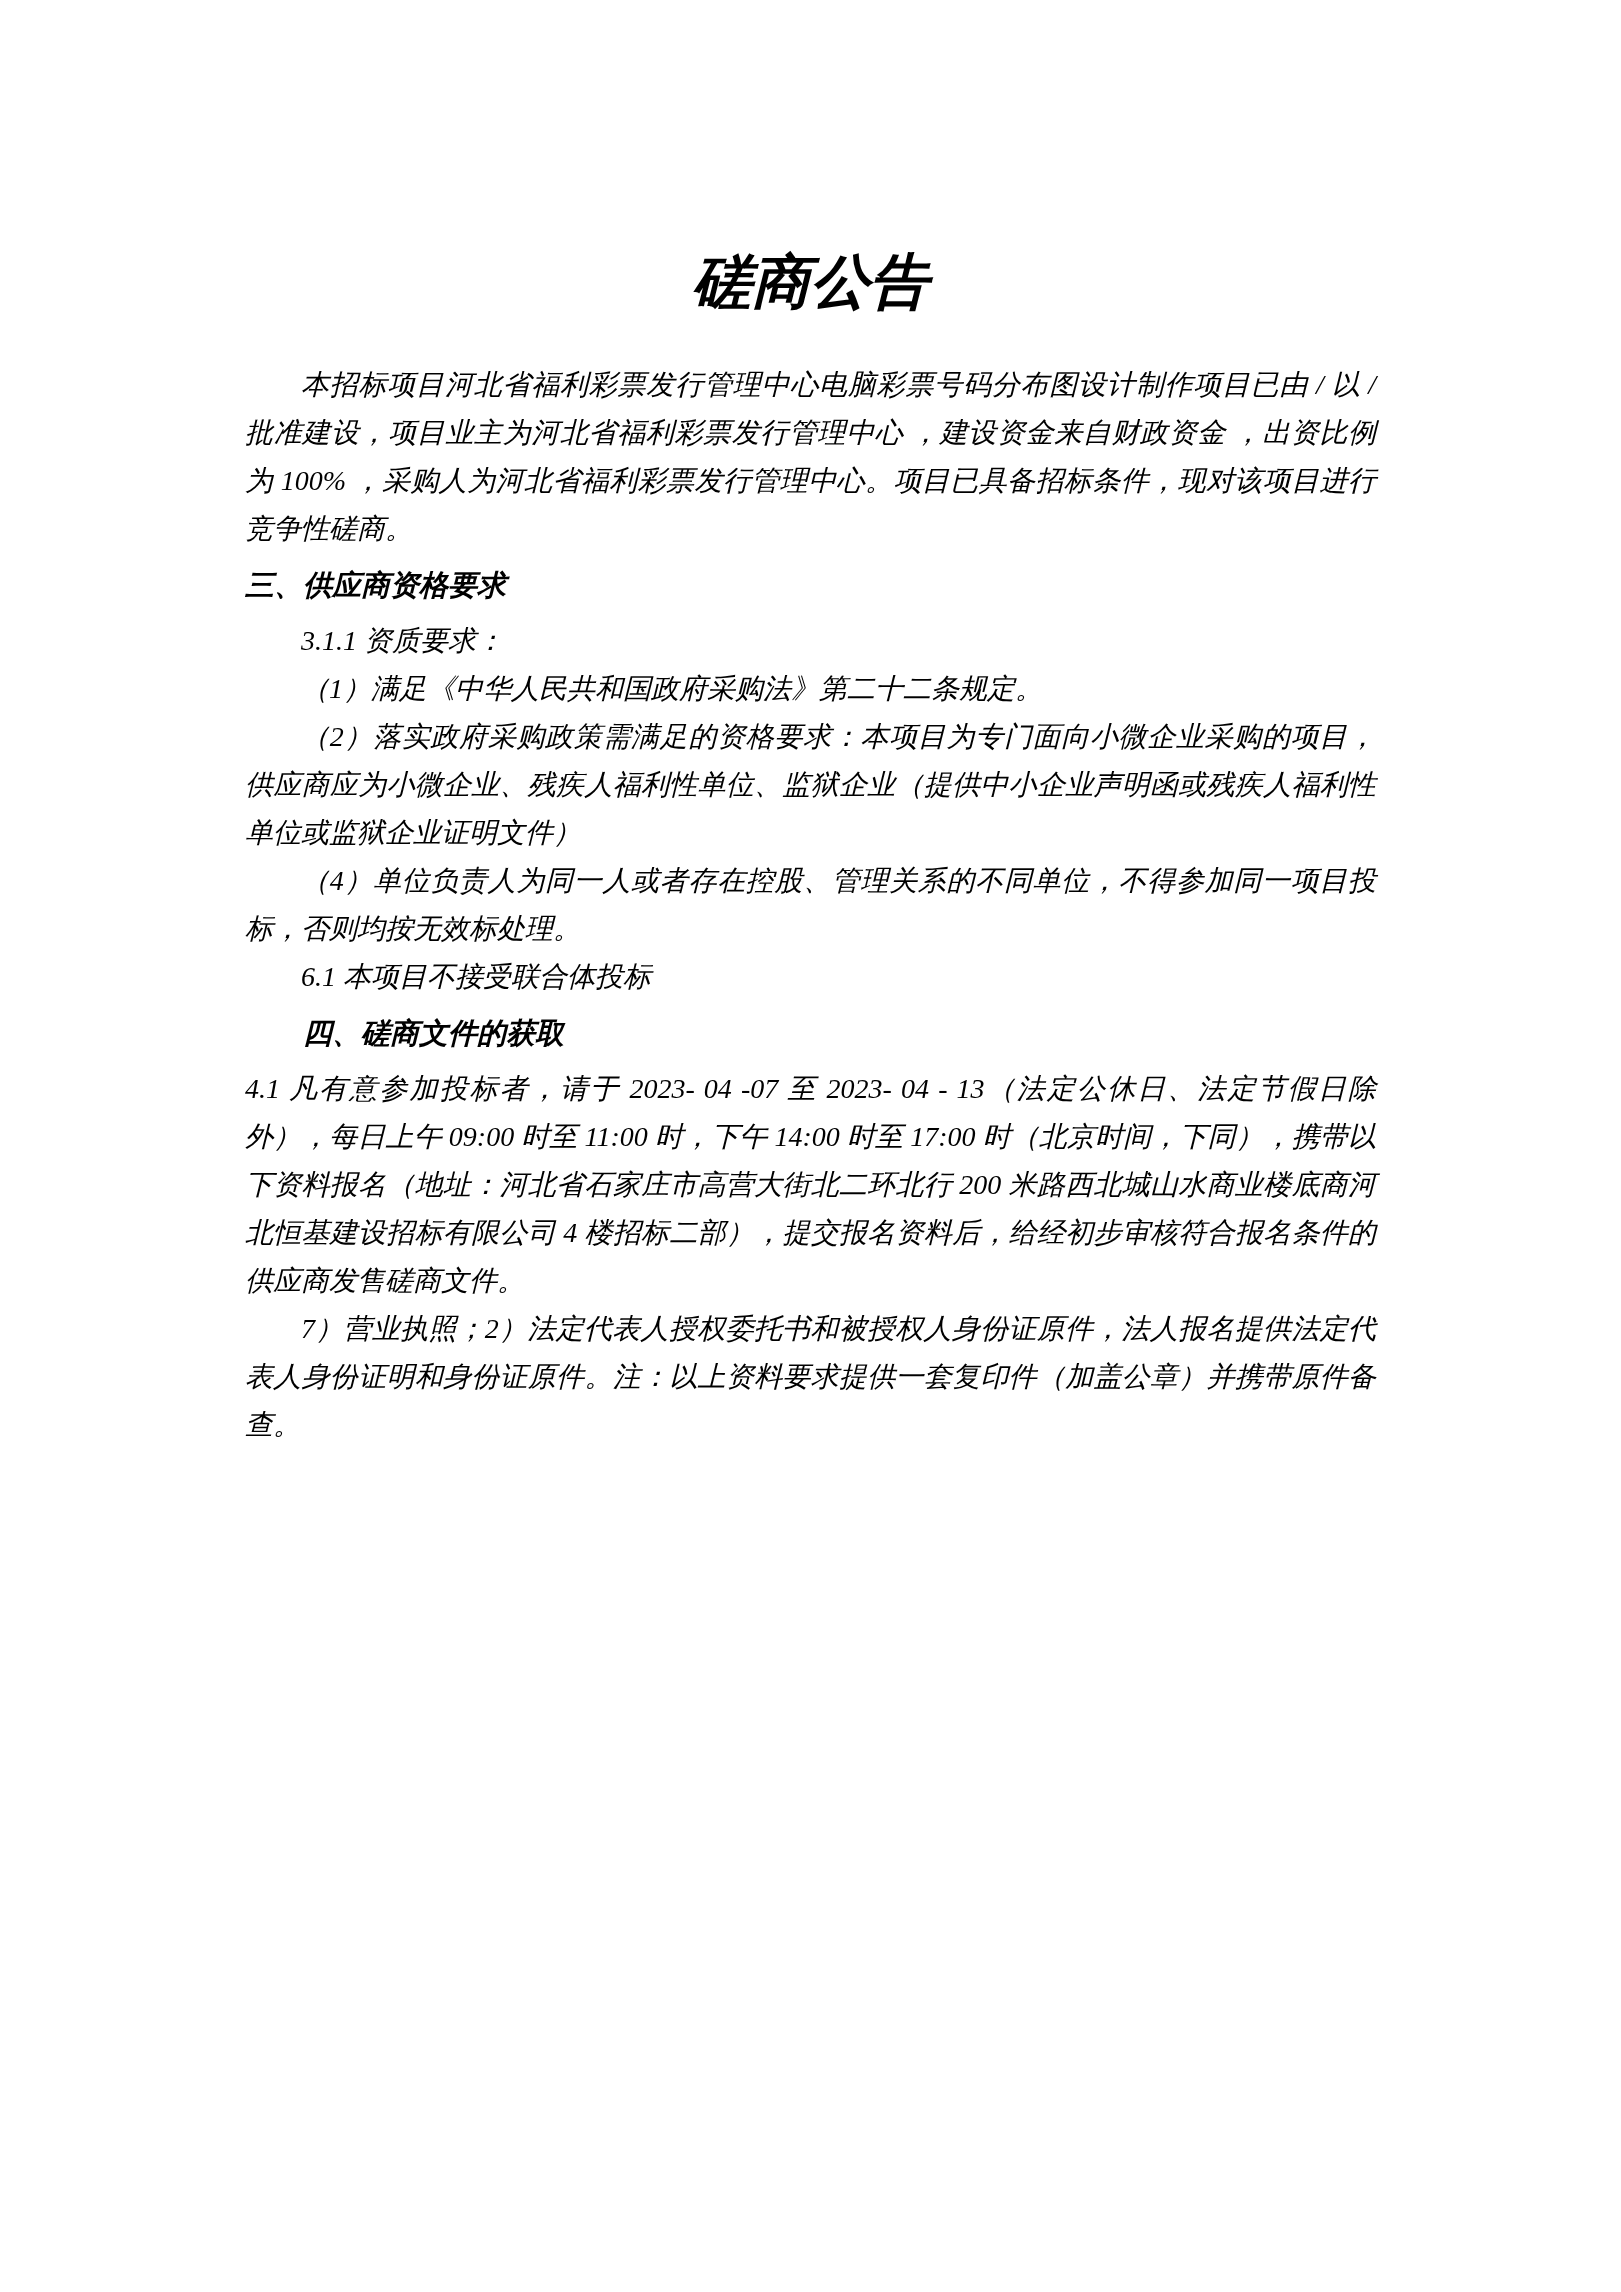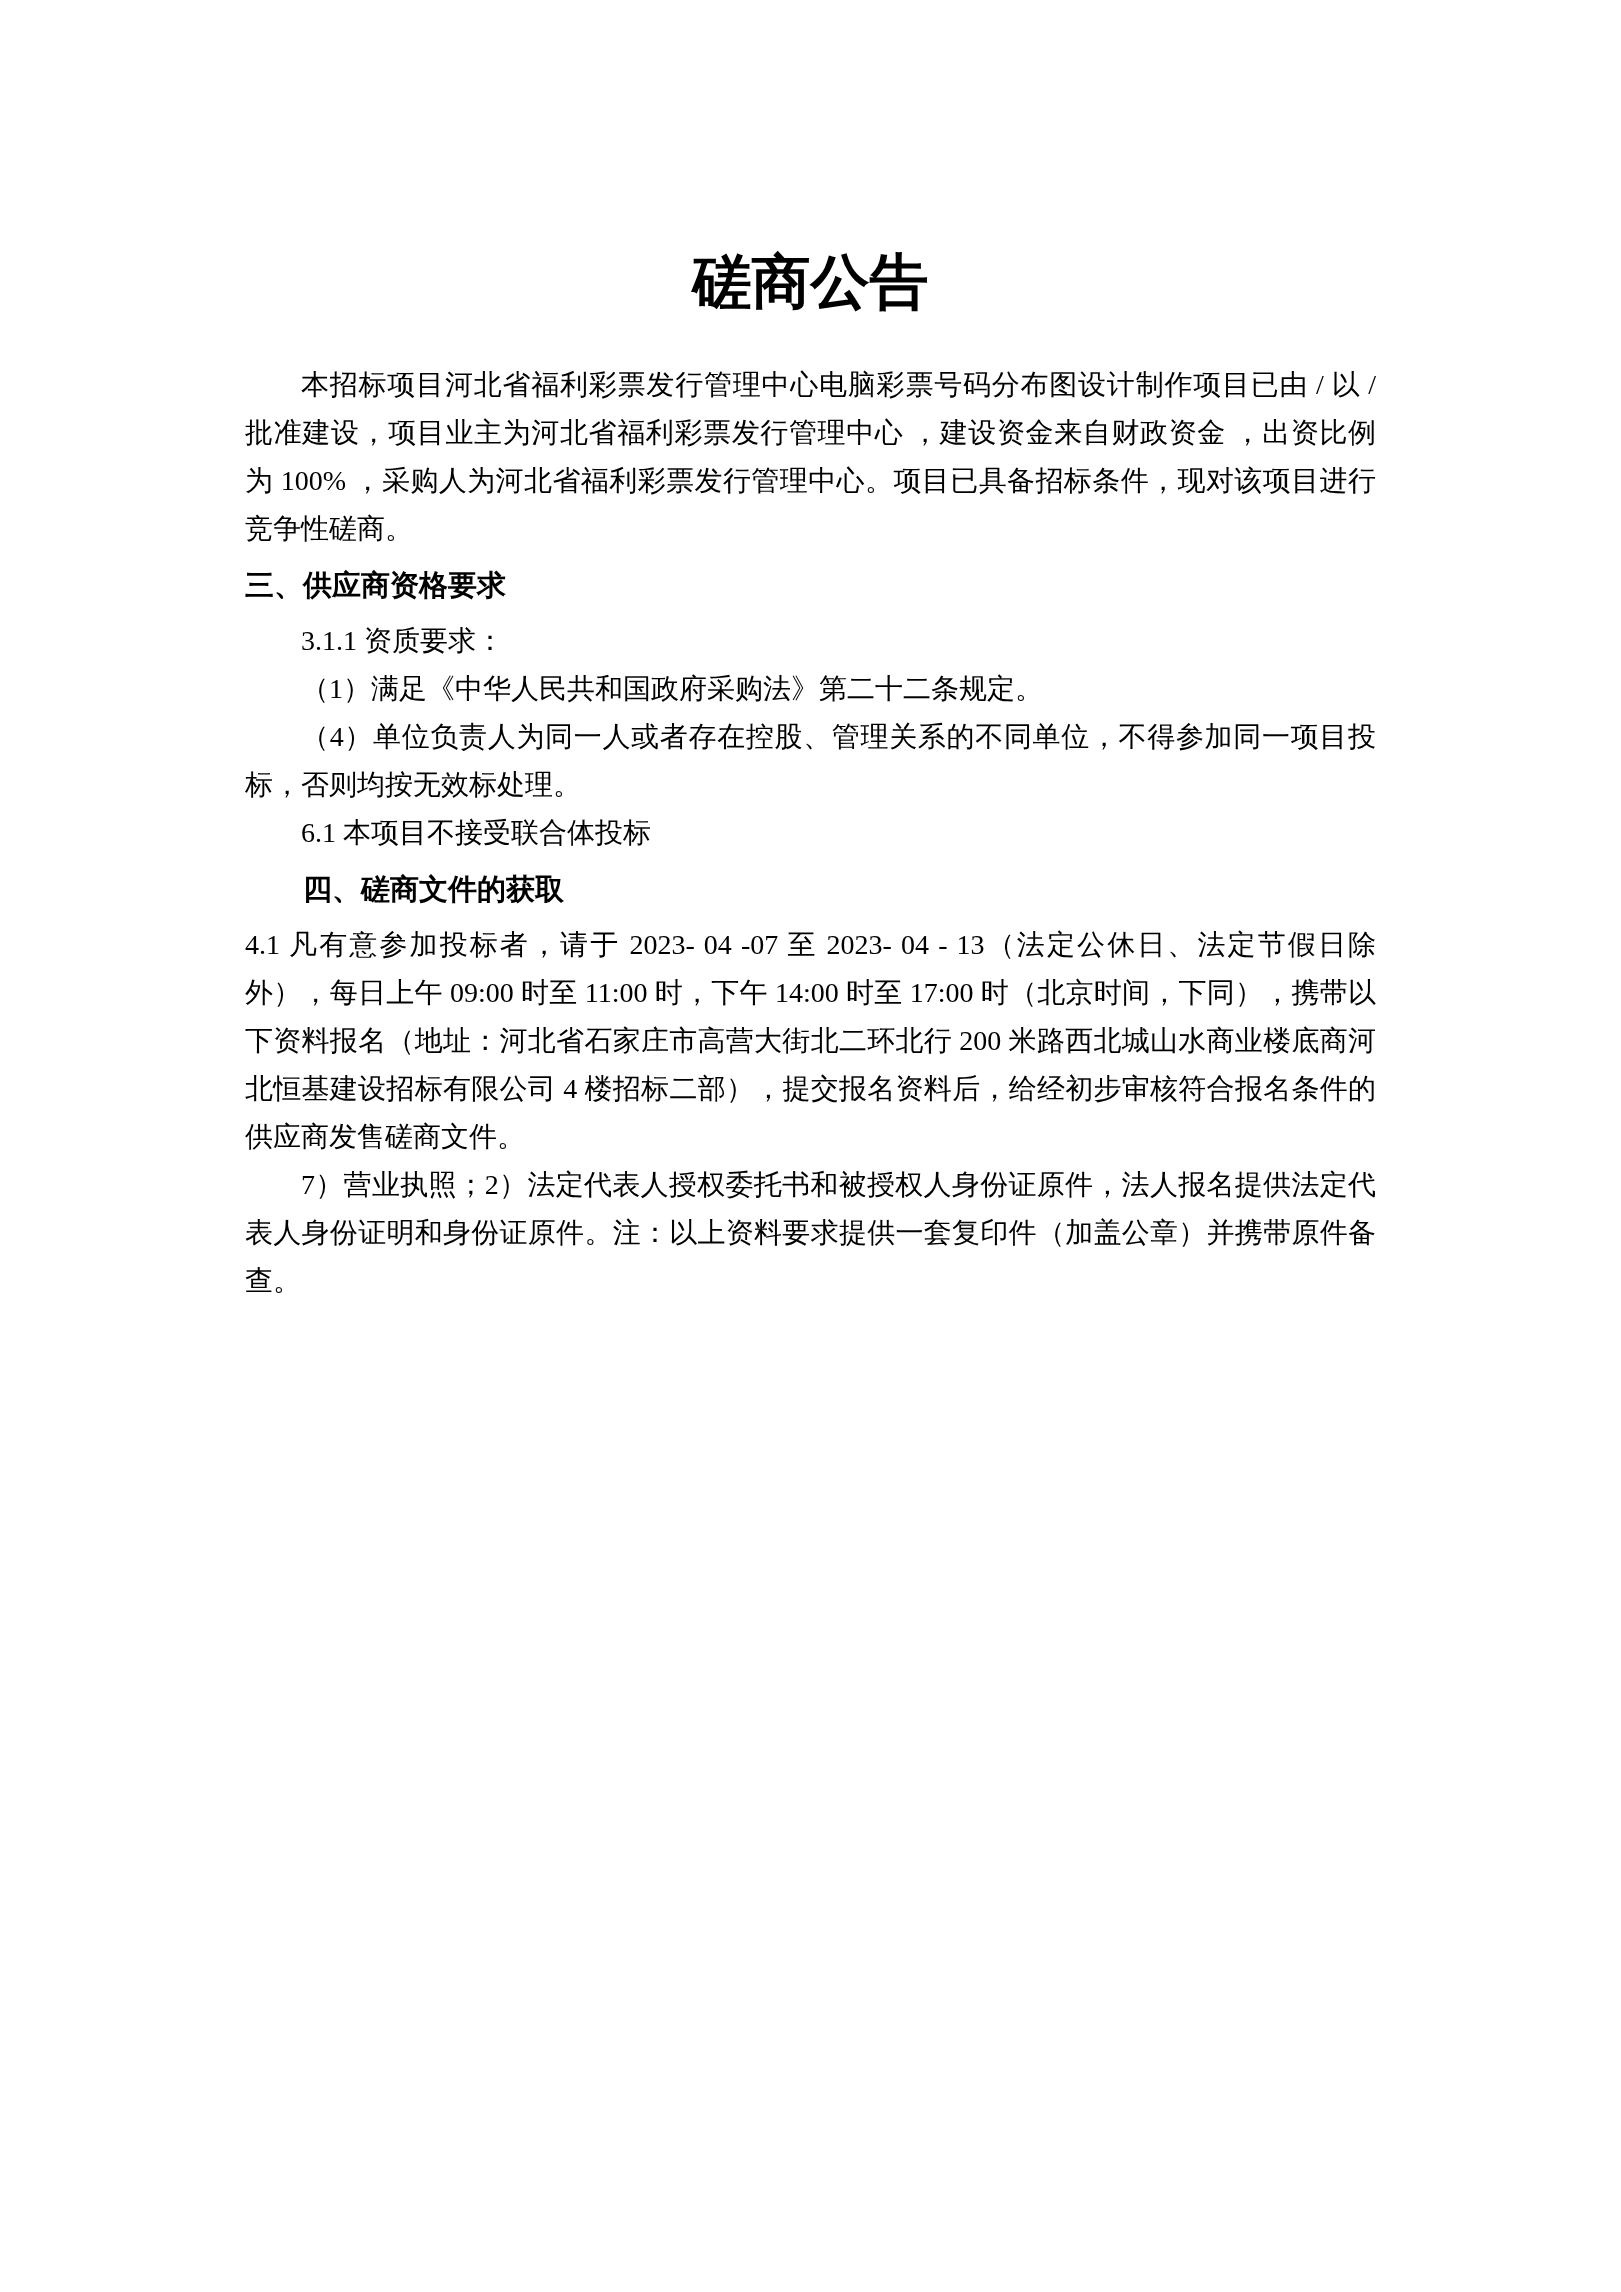--- a/index.html
+++ b/index.html
@@ -10,20 +10,21 @@
   .page {
     position: relative;
     width: 1621px;
     height: 1770px;
     background: #ffffff;
     box-sizing: border-box;
     padding: 247px 245px 0 245px;
     color: #000000;
     font-family: "Liberation Serif", "DejaVu Serif", serif;
     overflow: hidden;
+    font-style: italic;
   }
   .doc-title {
     text-align: center;
     font-size: 59px;
     line-height: 71px;
     font-weight: 700;
     margin: 0 0 43px 0;
     font-family: "Liberation Serif", "DejaVu Serif", serif;
   }
   .section {
@@ -57,20 +58,21 @@
 <div class="page">
   <h1 class="doc-title">磋商公告</h1>
   <div id="doc-body">
       <div class="section">
         <p class="para indent">本招标项目河北省福利彩票发行管理中心电脑彩票号码分布图设计制作项目已由 / 以 / 批准建设，项目业主为河北省福利彩票发行管理中心 ，建设资金来自财政资金 ，出资比例为 100% ，采购人为河北省福利彩票发行管理中心。项目已具备招标条件，现对该项目进行竞争性磋商。</p>
       </div>
       <div class="section">
         <div class="section-heading">三、供应商资格要求</div>
         <p class="para indent">3.1.1 资质要求：</p>
         <p class="para indent">（1）满足《中华人民共和国政府采购法》第二十二条规定。</p>
+        <p class="para indent">（2）落实政府采购政策需满足的资格要求：本项目为专门面向小微企业采购的项目，供应商应为小微企业、残疾人福利性单位、监狱企业（提供中小企业声明函或残疾人福利性单位或监狱企业证明文件）</p>
         <p class="para indent">（4）单位负责人为同一人或者存在控股、管理关系的不同单位，不得参加同一项目投标，否则均按无效标处理。</p>
         <p class="para indent">6.1 本项目不接受联合体投标</p>
       </div>
       <div class="section">
         <div class="section-heading indent">四、磋商文件的获取</div>
         <p class="para">4.1 凡有意参加投标者，请于 2023- 04 -07 至 2023- 04 - 13（法定公休日、法定节假日除外），每日上午 09:00 时至 11:00 时，下午 14:00 时至 17:00 时（北京时间，下同），携带以下资料报名（地址：河北省石家庄市高营大街北二环北行 200 米路西北城山水商业楼底商河北恒基建设招标有限公司 4 楼招标二部），提交报名资料后，给经初步审核符合报名条件的供应商发售磋商文件。</p>
         <p class="para indent">7）营业执照；2）法定代表人授权委托书和被授权人身份证原件，法人报名提供法定代表人身份证明和身份证原件。注：以上资料要求提供一套复印件（加盖公章）并携带原件备查。</p>
       </div>
     </div>
 </div>

